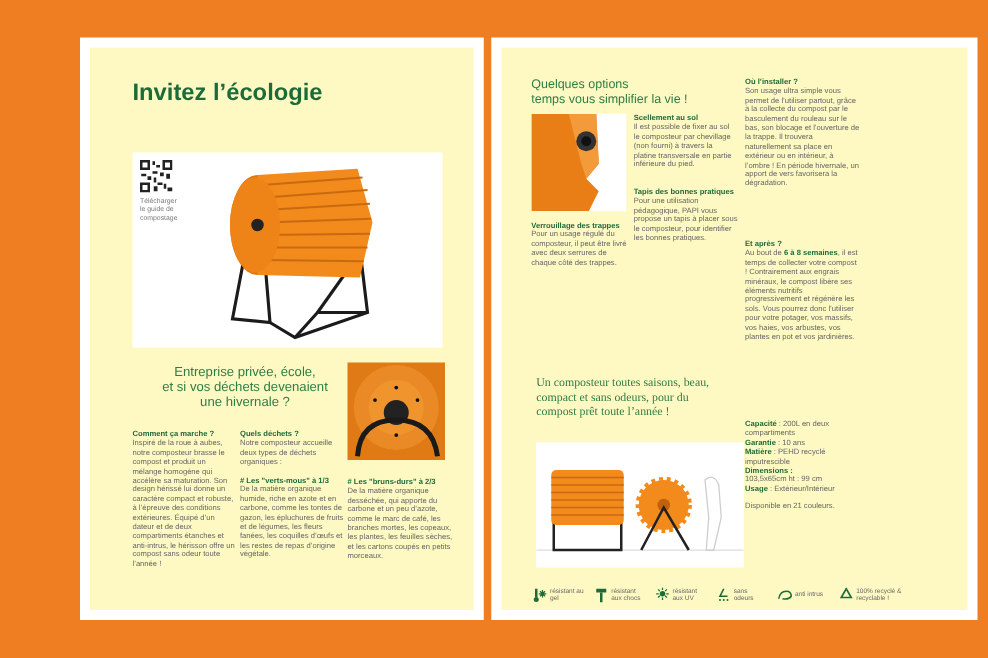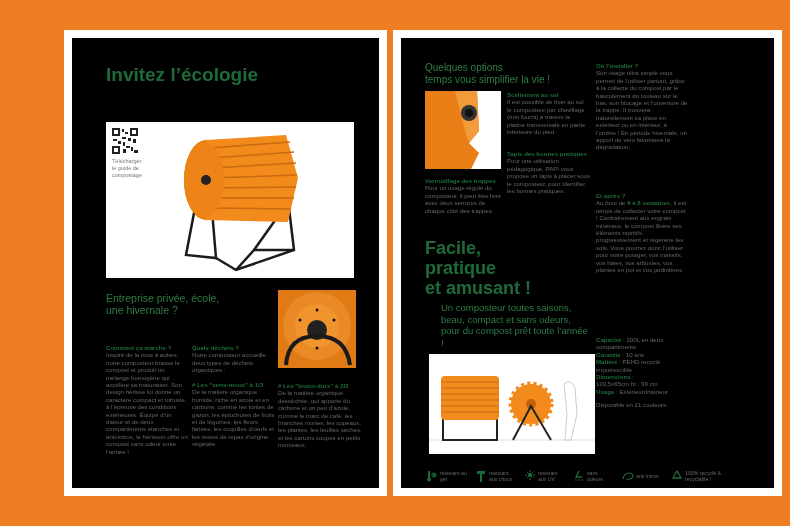--- a/index.html
+++ b/index.html
@@ -3,21 +3,21 @@
 <meta charset="utf-8">
 <style>
   html, body { margin:0; padding:0; }
   body {
     width:790px; height:526px; background:#ef7e22; position:relative; overflow:hidden;
     font-family:"Liberation Sans", sans-serif; color:#555;
   }
   .page { position:absolute; background:#ffffff; }
   .page.left { left:64px; top:30px; width:323px; height:466px; }
   .page.right { left:393px; top:30px; width:389px; height:466px; }
-  .panel { position:absolute; left:8px; top:8px; right:8px; bottom:8px; background:#000000; }
+  .panel { position:absolute; left:8px; top:8px; right:8px; bottom:8px; background:#fef9c3; }
   .title-big { position:absolute; font-weight:bold; color:#1e6b3a; font-size:19px; line-height:22px; }
   .subtitle { position:absolute; color:#2e7d45; font-size:10.5px; line-height:12px; }
   .small { position:absolute; font-size:6.1px; line-height:7.4px; color:#666; }
   .small b, .heading { color:#1e6b3a; font-weight:bold; }
   .heading { display:block; }
 
   .imgbox { position:absolute; background:#ffffff; overflow:hidden; }
   .qr { position:absolute; width:26px; height:26px; }
   .qrlabel { position:absolute; font-size:5.5px; line-height:7px; color:#777; }
 
@@ -78,22 +78,23 @@
             <line x1="36" y1="48" x2="121" y2="45"></line>
           <line x1="36" y1="58" x2="120" y2="57"></line>
             <line x1="36" y1="68" x2="118" y2="68"></line>
           <line x1="34" y1="78" x2="115" y2="79"></line>
         </g>
         <ellipse cx="28" cy="50" rx="20" ry="38" fill="#ee8418"></ellipse>
         <circle cx="30" cy="50" r="5" fill="#222"></circle>
       </svg>
     </div>
 
-    <div class="subtitle" style="left:34px;top:254px;width:180px;">
+    <div class="subtitle" style="left:34px;top:254px;width:180px;text-align:center;">
       <div>Entreprise privée, école,</div>
+      <div>et si vos déchets devenaient</div>
       <div>une hivernale ?</div>
     </div>
 
     <div class="imgbox" style="left:206px;top:252px;width:78px;height:78px;background:#e07a14;">
       <svg width="78" height="78" viewBox="0 0 78 78">
         <circle cx="39" cy="36" r="34" fill="#ea8a26"></circle>
         <circle cx="39" cy="36" r="22" fill="#f0942e"></circle>
         <circle cx="39" cy="40" r="10" fill="#222"></circle>
         <circle cx="39" cy="20" r="1.5" fill="#111"></circle>
           <circle cx="56" cy="30" r="1.5" fill="#111"></circle>
@@ -150,27 +151,22 @@
     <div class="small" style="left:106px;top:112px;width:84px;">
       <span class="heading">Tapis des bonnes pratiques</span>
       <span>Pour une utilisation pédagogique, PAPI vous propose un tapis à placer sous le composteur, pour identifier les bonnes pratiques.</span>
     </div>
 
     <div class="small" style="left:24px;top:139px;width:80px;">
       <span class="heading">Verrouillage des trappes</span>
       <span>Pour un usage régulé du composteur, il peut être livré avec deux serrures de chaque côté des trappes.</span>
     </div>
 
-    <div class="title-big" style="left:24px;top:200px;font-size:18px;line-height:20px;">
-      <div>Facile,</div>
-      <div>pratique</div>
-      <div>et amusant !</div>
-    </div>
-
-    <div class="subtitle" style="left:40px;top:264px;width:148px;font-size:9.5px;line-height:11.5px;">Un composteur toutes saisons, beau, compact et sans odeurs, pour du compost prêt toute l’année !</div>
+
+    <div class="subtitle" style="left:28px;top:264px;width:148px;font-size:9.5px;line-height:11.5px;font-family:Liberation Serif, serif;">Un composteur toutes saisons, beau, compact et sans odeurs, pour du compost prêt toute l’année !</div>
 
     <div class="imgbox" style="left:28px;top:316px;width:166px;height:100px;">
       <svg width="166" height="100" viewBox="0 0 166 100">
         <rect width="166" height="100" fill="#fff"></rect>
         <line x1="0" y1="86" x2="166" y2="86" stroke="#ddd"></line>
         <path d="M14 40 L14 86 L68 86 L68 40" stroke="#222" stroke-width="2" fill="none"></path>
         <rect x="12" y="22" width="58" height="44" rx="4" fill="#f28a1c"></rect>
         <g stroke="#c96a10" stroke-width="1.2">
           <line x1="12" y1="28" x2="70" y2="28"></line>
             <line x1="12" y1="34" x2="70" y2="34"></line>

